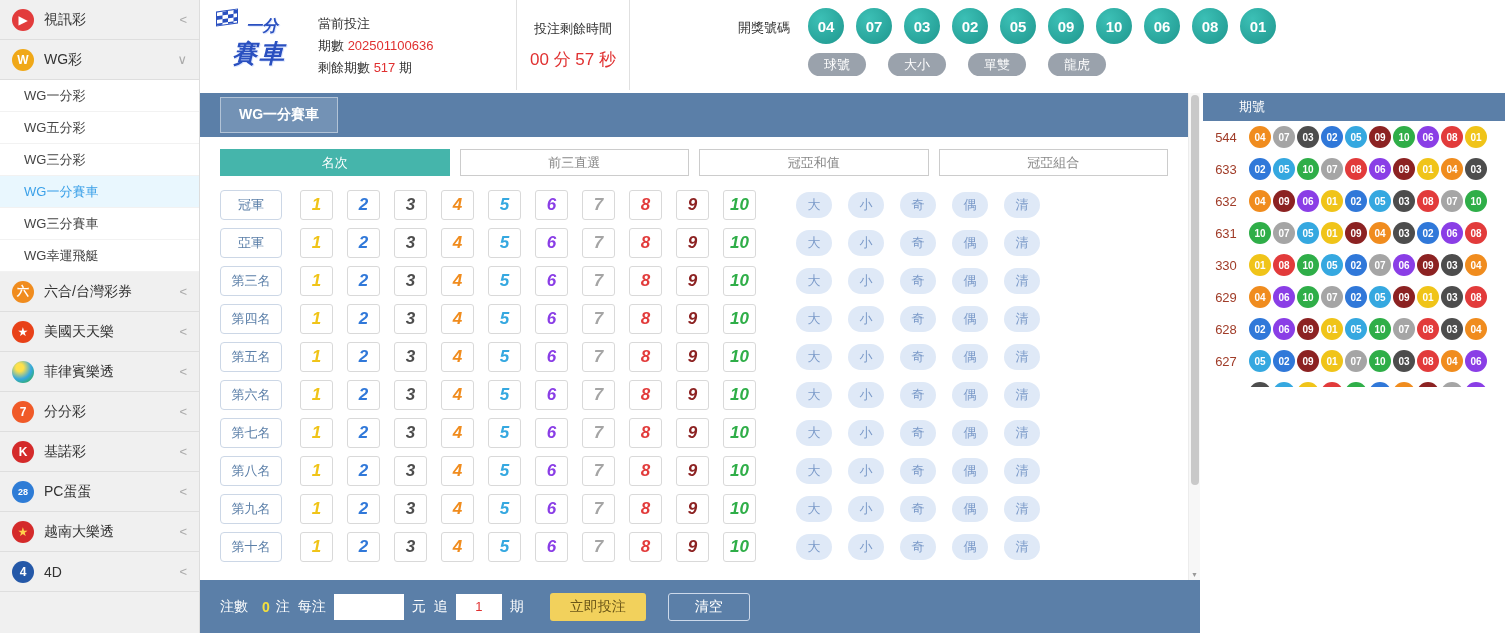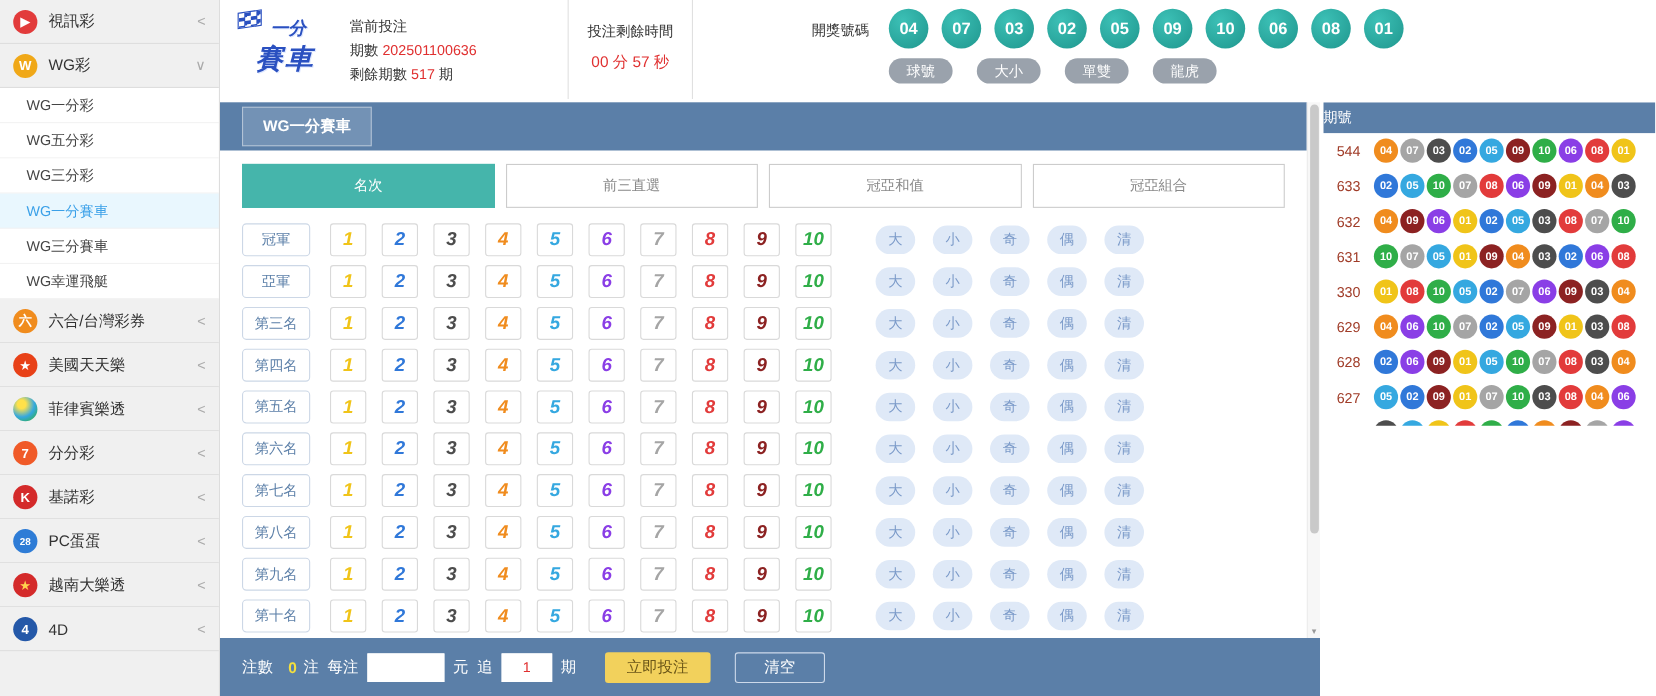--- a/index.html
+++ b/index.html
@@ -21,36 +21,36 @@
   
   .right-col{flex:1;display:flex;flex-direction:column;}
   .header{height:90px;background:#fff;display:flex;}
   .logo{width:118px;position:relative;padding:16px 0 0 14px;}
   .flag{position:absolute;left:16px;top:10px;width:22px;height:15px;background:conic-gradient(#2a50c0 25%,#fff 0 50%,#2a50c0 0 75%,#fff 0);background-size:11px 7.5px;border:1px solid #2a50c0;transform:skewY(-8deg);}
   .logo-l1{margin-left:32px;font-size:16px;font-weight:bold;font-style:italic;color:#2a50c0;text-shadow:1px 1px 0 #dfe8ff;}
   .logo-l2{margin-left:18px;font-size:25px;font-weight:bold;font-style:italic;color:#2a50c0;letter-spacing:2px;text-shadow:1px 1px 0 #dfe8ff;}
   .bet-info{width:198px;padding-top:13px;font-size:13px;color:#333;line-height:22px;}
   .red{color:#e03030;}
   .time-block{width:114px;border-left:1px solid #e0e0e0;border-right:1px solid #e0e0e0;text-align:center;padding-top:20px;font-size:13px;color:#333;}
-  .time-value{margin-top:10px;font-size:14px;}
+  .time-value{margin-top:10px;font-size:17px;}
   .draw-block{width:170px;padding:15px 10px 0 6px;font-size:13px;color:#333;text-align:right;line-height:26px;}
   .balls-block{flex:1;padding:8px 0 0 8px;}
   .big-balls{display:flex;gap:12px;}
   .big-ball{width:36px;height:36px;border-radius:50%;background:radial-gradient(circle at 35% 30%,#3cc0b6,#1f978e);color:#fff;font-size:15px;font-weight:bold;display:flex;align-items:center;justify-content:center;}
   .ball-tabs{display:flex;gap:22px;margin-top:9px;}
   .ball-tab{width:58px;height:23px;border-radius:12px;background:#9aa2ac;color:#fff;font-size:13px;display:flex;align-items:center;justify-content:center;cursor:pointer;}
 
   
   .body-row{flex:1;display:flex;background:#fff;}
   .main{width:1000px;min-width:1000px;position:relative;display:flex;flex-direction:column;}
   .panel-title{height:44px;margin:3px 12px 0 0;background:#5b7fa8;display:flex;align-items:center;padding-left:20px;}
   .panel-tab{background:rgba(255,255,255,0.15);border:1px solid rgba(255,255,255,0.45);color:#fff;font-size:14px;font-weight:bold;padding:8px 18px;cursor:pointer;}
   .content{height:443px;margin-right:12px;background:#fff;padding:12px 20px 0 20px;overflow:hidden;}
   .tabs{display:flex;gap:10px;}
-  .tab{flex:1;height:40px;border:1px solid #ccc;display:flex;align-items:center;justify-content:center;font-size:13px;color:#888;background:#fff;cursor:pointer;}
+  .tab{flex:1;height:27px;border:1px solid #ccc;display:flex;align-items:center;justify-content:center;font-size:13px;color:#888;background:#fff;cursor:pointer;}
   .tab.active{background:#45b5ab;border-color:#45b5ab;color:#fff;}
   .bet-grid{margin-top:10px;}
   .bet-row{display:flex;align-items:center;height:38px;}
   .row-label{width:62px;height:30px;border:1px solid #ccd7e6;border-radius:4px;color:#5b7fa8;font-size:13px;display:flex;align-items:center;justify-content:center;}
   .nums{display:flex;margin-left:18px;gap:14px;}
   .num-btn{width:33px;height:30px;border:1px solid #d9d9d9;border-radius:3px;background:#fff;display:flex;align-items:center;justify-content:center;font-size:17px;font-weight:bold;font-style:italic;cursor:pointer;}
   .quicks{display:flex;margin-left:40px;gap:16px;}
   .quick{width:36px;height:26px;border-radius:13px;background:#dfe9f7;color:#7b9ac9;font-size:13px;display:flex;align-items:center;justify-content:center;cursor:pointer;}
   .scrollbar{position:absolute;right:0;top:3px;width:12px;height:487px;background:#f7f7f7;border-left:1px solid #ececec;}
   .scroll-thumb{position:absolute;top:2px;left:2px;width:8px;height:80%;background:#c9c9c9;border-radius:4px;}
@@ -61,21 +61,21 @@
   .bet-bar > *{margin-right:8px;}
   .count{color:#f5e03c;font-weight:bold;margin:0 6px 0 6px;}
   .bet-input{width:70px;height:26px;border:1px solid #fff;background:#fff;outline:none;padding:0 6px;font-size:13px;}
   .chase-input{width:46px;height:26px;border:1px solid #fff;background:#fff;outline:none;text-align:center;color:#e03030;font-size:13px;}
   .submit-btn{margin-left:18px;background:#f2d15c;color:#6b5618;border:none;border-radius:3px;height:28px;padding:0 20px;font-size:14px;cursor:pointer;}
   .clear-btn{margin-left:14px;background:transparent;border:1px solid #cdd9ea;color:#fff;border-radius:3px;height:28px;padding:0 26px;font-size:14px;cursor:pointer;}
 
   
   .history{width:302px;min-width:302px;margin:3px 0 0 3px;height:294px;background:#fff;overflow:hidden;}
   .h-head{height:28px;background:#5b7fa8;display:flex;align-items:center;color:#fff;font-size:13px;}
-  .h-head-period{width:62px;text-align:left;}
+  .h-head-period{width:62px;text-align:right;}
   .h-head-balls{flex:1;text-align:center;padding-right:40px;}
   .h-row{height:32px;display:flex;align-items:center;}
   .h-period{width:46px;text-align:center;color:#a03c28;font-size:13px;}
   .h-balls{display:flex;gap:2px;}
   .h-ball{width:22px;height:22px;border-radius:50%;color:#fff;font-size:10px;font-weight:bold;display:flex;align-items:center;justify-content:center;}
 </style>
 </head>
 <body>
 
 <div class="app">

